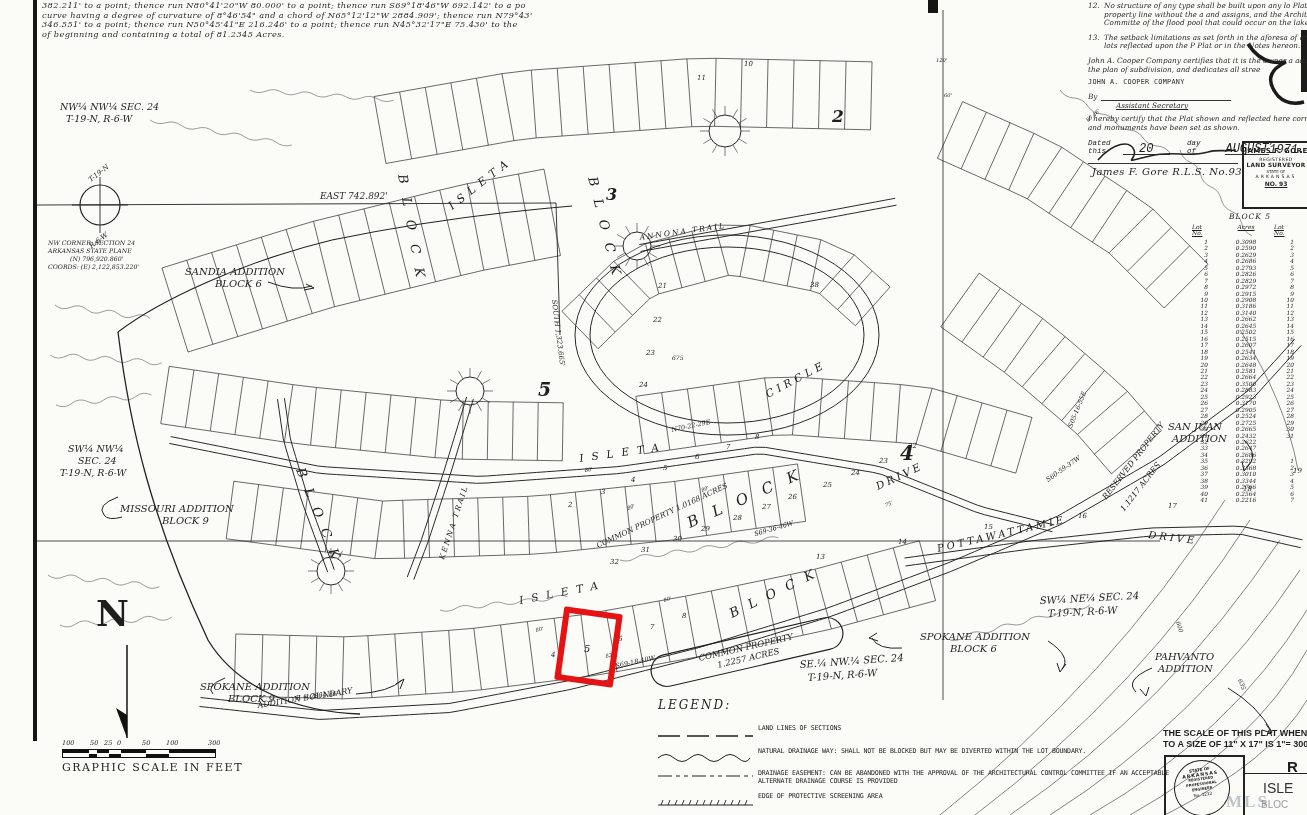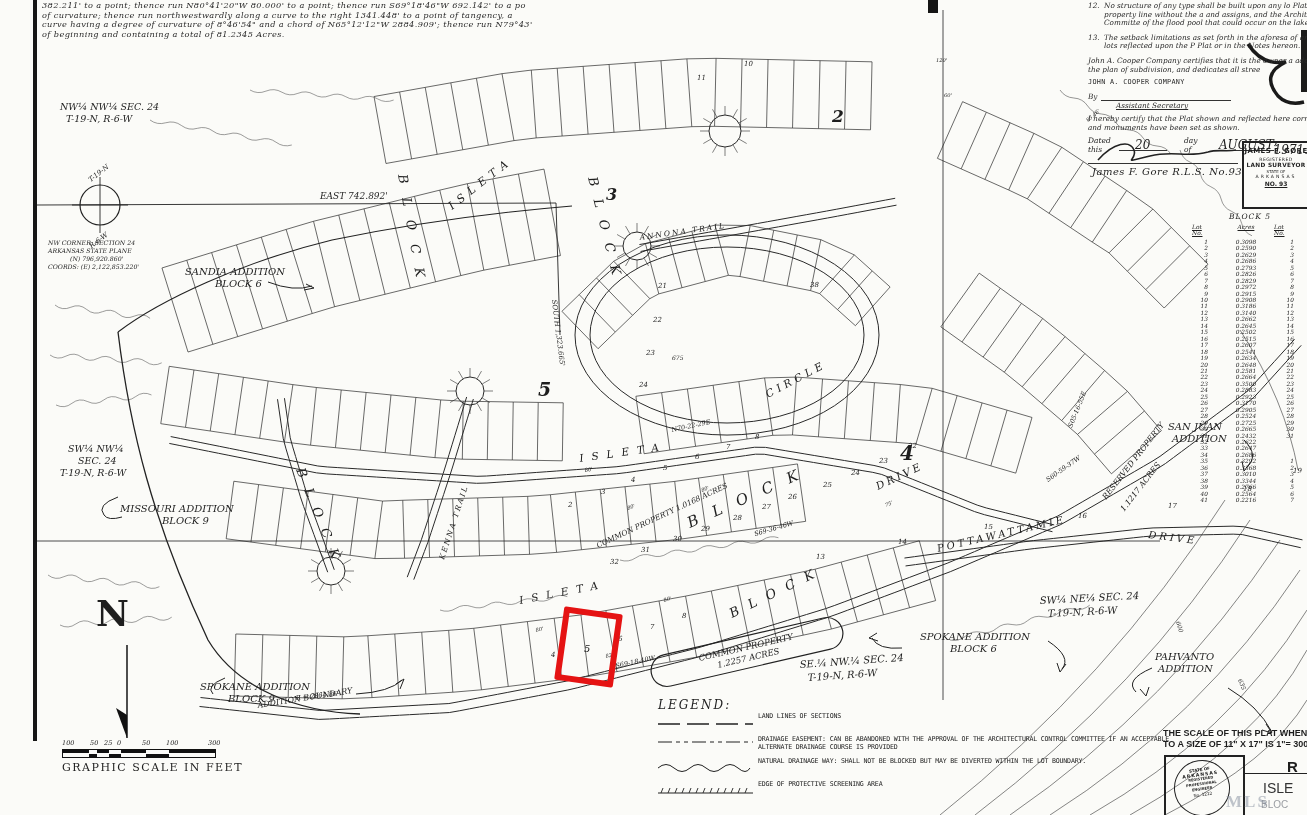--- a/index.html
+++ b/index.html
@@ -14,21 +14,21 @@
   
   #notes{left:1088px;top:2px;width:300px;font-size:7.3px;line-height:8.6px;
          font-style:italic;color:#2a2a2a;}
   #notes .nrow{display:flex;margin-bottom:6px;}
   #notes .nnum{width:16px;flex:none;}
   #notes .gap{height:4px;}
   .byline{display:flex;align-items:flex-end;margin-top:6px;}
   .byrule{width:130px;border-bottom:1px solid #333;margin-left:3px;}
   .bytitle{margin-left:28px;margin-top:1px;text-decoration:underline;}
   #dated{left:1088px;top:135px;width:220px;font-size:7.5px;font-style:italic;
-         display:flex;align-items:center;}
+         display:flex;align-items:flex-end;font-family:Liberation Mono, monospace;}
   #dated .script{font-size:12px;line-height:10px;font-style:italic;}
   #dated .u{border-bottom:1px solid #333;text-align:center;}
   #sigline{left:1088px;top:163px;width:150px;border-bottom:1px solid #333;}
   #signame{left:1092px;top:166px;font-size:10px;font-style:italic;letter-spacing:.5px;}
   
   #sstamp{left:1242px;top:141px;width:68px;height:68px;border:2px solid #222;
           text-align:center;font-family:"DejaVu Sans",sans-serif;padding-top:4px;box-sizing:border-box;}
   #sstamp .l1{font-size:7px;font-weight:bold;letter-spacing:.4px;}
   #sstamp .l2{font-size:4.6px;margin-top:2px;letter-spacing:.4px;}
   #sstamp .l3{font-size:5.8px;font-weight:bold;letter-spacing:.3px;}
@@ -40,21 +40,21 @@
              font-style:italic;letter-spacing:1px;}
   #lottable{left:1192px;top:224px;width:118px;font-size:5.9px;line-height:6.45px;
             font-style:italic;}
   #lottable .hd{display:grid;grid-template-columns:26px 56px 30px;margin-bottom:2px;}
   #lottable .hd span{text-decoration:underline;white-space:pre-line;}
   #lotrows .r{display:grid;grid-template-columns:26px 56px 30px;}
   #lotrows .r span{text-align:right;padding-right:10px;}
   #lotrows .r span:nth-child(2){text-align:center;padding-right:0;}
   
   #legend{left:658px;top:698px;width:560px;}
-  #legendtitle{font-size:12px;font-style:italic;letter-spacing:2px;margin-bottom:0;}
+  #legendtitle{font-size:12px;font-style:italic;letter-spacing:2px;margin-bottom:12px;}
   .lrow{display:flex;margin-bottom:2.5px;}
   .lsym{width:100px;flex:none;padding-top:1px;}
   .ltext{width:430px;font-family:"DejaVu Sans Mono",monospace;font-size:6.6px;
          line-height:8px;letter-spacing:-.2px;color:#222;}
   
   #scalenote{left:1163px;top:728px;width:200px;font-family:"Liberation Sans",sans-serif;
              font-weight:bold;font-size:9px;line-height:10.5px;white-space:nowrap;}
   #estamp{left:1164px;top:755px;width:77px;height:60px;border:2px solid #222;}
   #ecircle{position:absolute;left:8px;top:3px;width:56px;height:56px;border:1.6px solid #222;
            border-radius:50%;text-align:center;font-family:"DejaVu Sans",sans-serif;
@@ -324,22 +324,22 @@
       </g>
     </g>
   </svg>
 
   <div id="lborder" class="abs"></div>
   <div id="topmark" class="abs"></div>
   <div id="rstreak" class="abs"></div>
 
   <div id="legal" class="abs">
     <div>382.211' to a point; thence run N80°41'20"W 80.000' to a point; thence run S69°18'46"W 692.142' to a po</div>
-    <div>of curvature; thence run northwestwardly along a curve to the right 1341.448' to a point of tangency, a</div>
     <div>curve having a degree of curvature of 8°46'54" and a chord of N65°12'12"W 2884.909'; thence run N79°43'</div>
+    <div>346.551' to a point; thence run N50°45'41"E 216.246' to a point; thence run N45°32'17"E 75.430' to the</div>
     <div>of beginning and containing a total of 81.2345 Acres.</div>
   </div>
 
   <div id="notes" class="abs">
     <div class="nrow">
         <span class="nnum">12.</span>
       <span>No structure of any type shall be built upon any lo Plat and the lake shore property line without the a and assigns, and the Architectural Control Committe of the flood pool that could occur on the lake regi</span>
       </div>
     <div class="nrow">
         <span class="nnum">13.</span>
@@ -602,31 +602,31 @@
     <div id="legendtitle">LEGEND:</div>
     <div class="lrow">
         <span class="lsym">
         <svg width="95" height="8">
             <line x1="0" y1="4" x2="95" y2="4" stroke="#222" stroke-width="1.3" stroke-dasharray="22 7"></line>
           </svg></span>
       <span class="ltext">LAND LINES OF SECTIONS</span>
       </div>
     <div class="lrow">
         <span class="lsym">
+        <svg width="95" height="12">
+            <path d="M0,7 q8,-7 16,0 t16,0 t16,0 t16,0 t16,0 t12,0" fill="none" stroke="#222" stroke-width="1"></path>
+          </svg></span>
+      <span class="ltext">NATURAL DRAINAGE WAY:  SHALL NOT BE BLOCKED BUT MAY BE DIVERTED WITHIN THE LOT BOUNDARY.</span>
+      </div>
+    <div class="lrow">
+        <span class="lsym">
         <svg width="95" height="14">
             <line x1="0" y1="5" x2="95" y2="5" stroke="#222" stroke-width="1.1" stroke-dasharray="14 4 4 4 4 4"></line>
           </svg></span>
       <span class="ltext">DRAINAGE EASEMENT:  CAN BE ABANDONED WITH THE APPROVAL OF THE ARCHITECTURAL CONTROL COMMITTEE IF AN ACCEPTABLE ALTERNATE DRAINAGE COURSE IS PROVIDED</span>
-      </div>
-    <div class="lrow">
-        <span class="lsym">
-        <svg width="95" height="12">
-            <path d="M0,7 q8,-7 16,0 t16,0 t16,0 t16,0 t16,0 t12,0" fill="none" stroke="#222" stroke-width="1"></path>
-          </svg></span>
-      <span class="ltext">NATURAL DRAINAGE WAY:  SHALL NOT BE BLOCKED BUT MAY BE DIVERTED WITHIN THE LOT BOUNDARY.</span>
       </div>
     <div class="lrow">
         <span class="lsym">
         <svg width="95" height="10">
             <line x1="0" y1="7" x2="95" y2="7" stroke="#222" stroke-width="1"></line>
             <path d="M3,7 l2,-5 M10,7 l2,-5 M17,7 l2,-5 M24,7 l2,-5 M31,7 l2,-5 M38,7 l2,-5 M45,7 l2,-5 M52,7 l2,-5 M59,7 l2,-5 M66,7 l2,-5 M73,7 l2,-5 M80,7 l2,-5 M87,7 l2,-5" stroke="#222" stroke-width=".9"></path>
           </svg></span>
       <span class="ltext">EDGE OF PROTECTIVE SCREENING AREA</span>
       </div>
 

